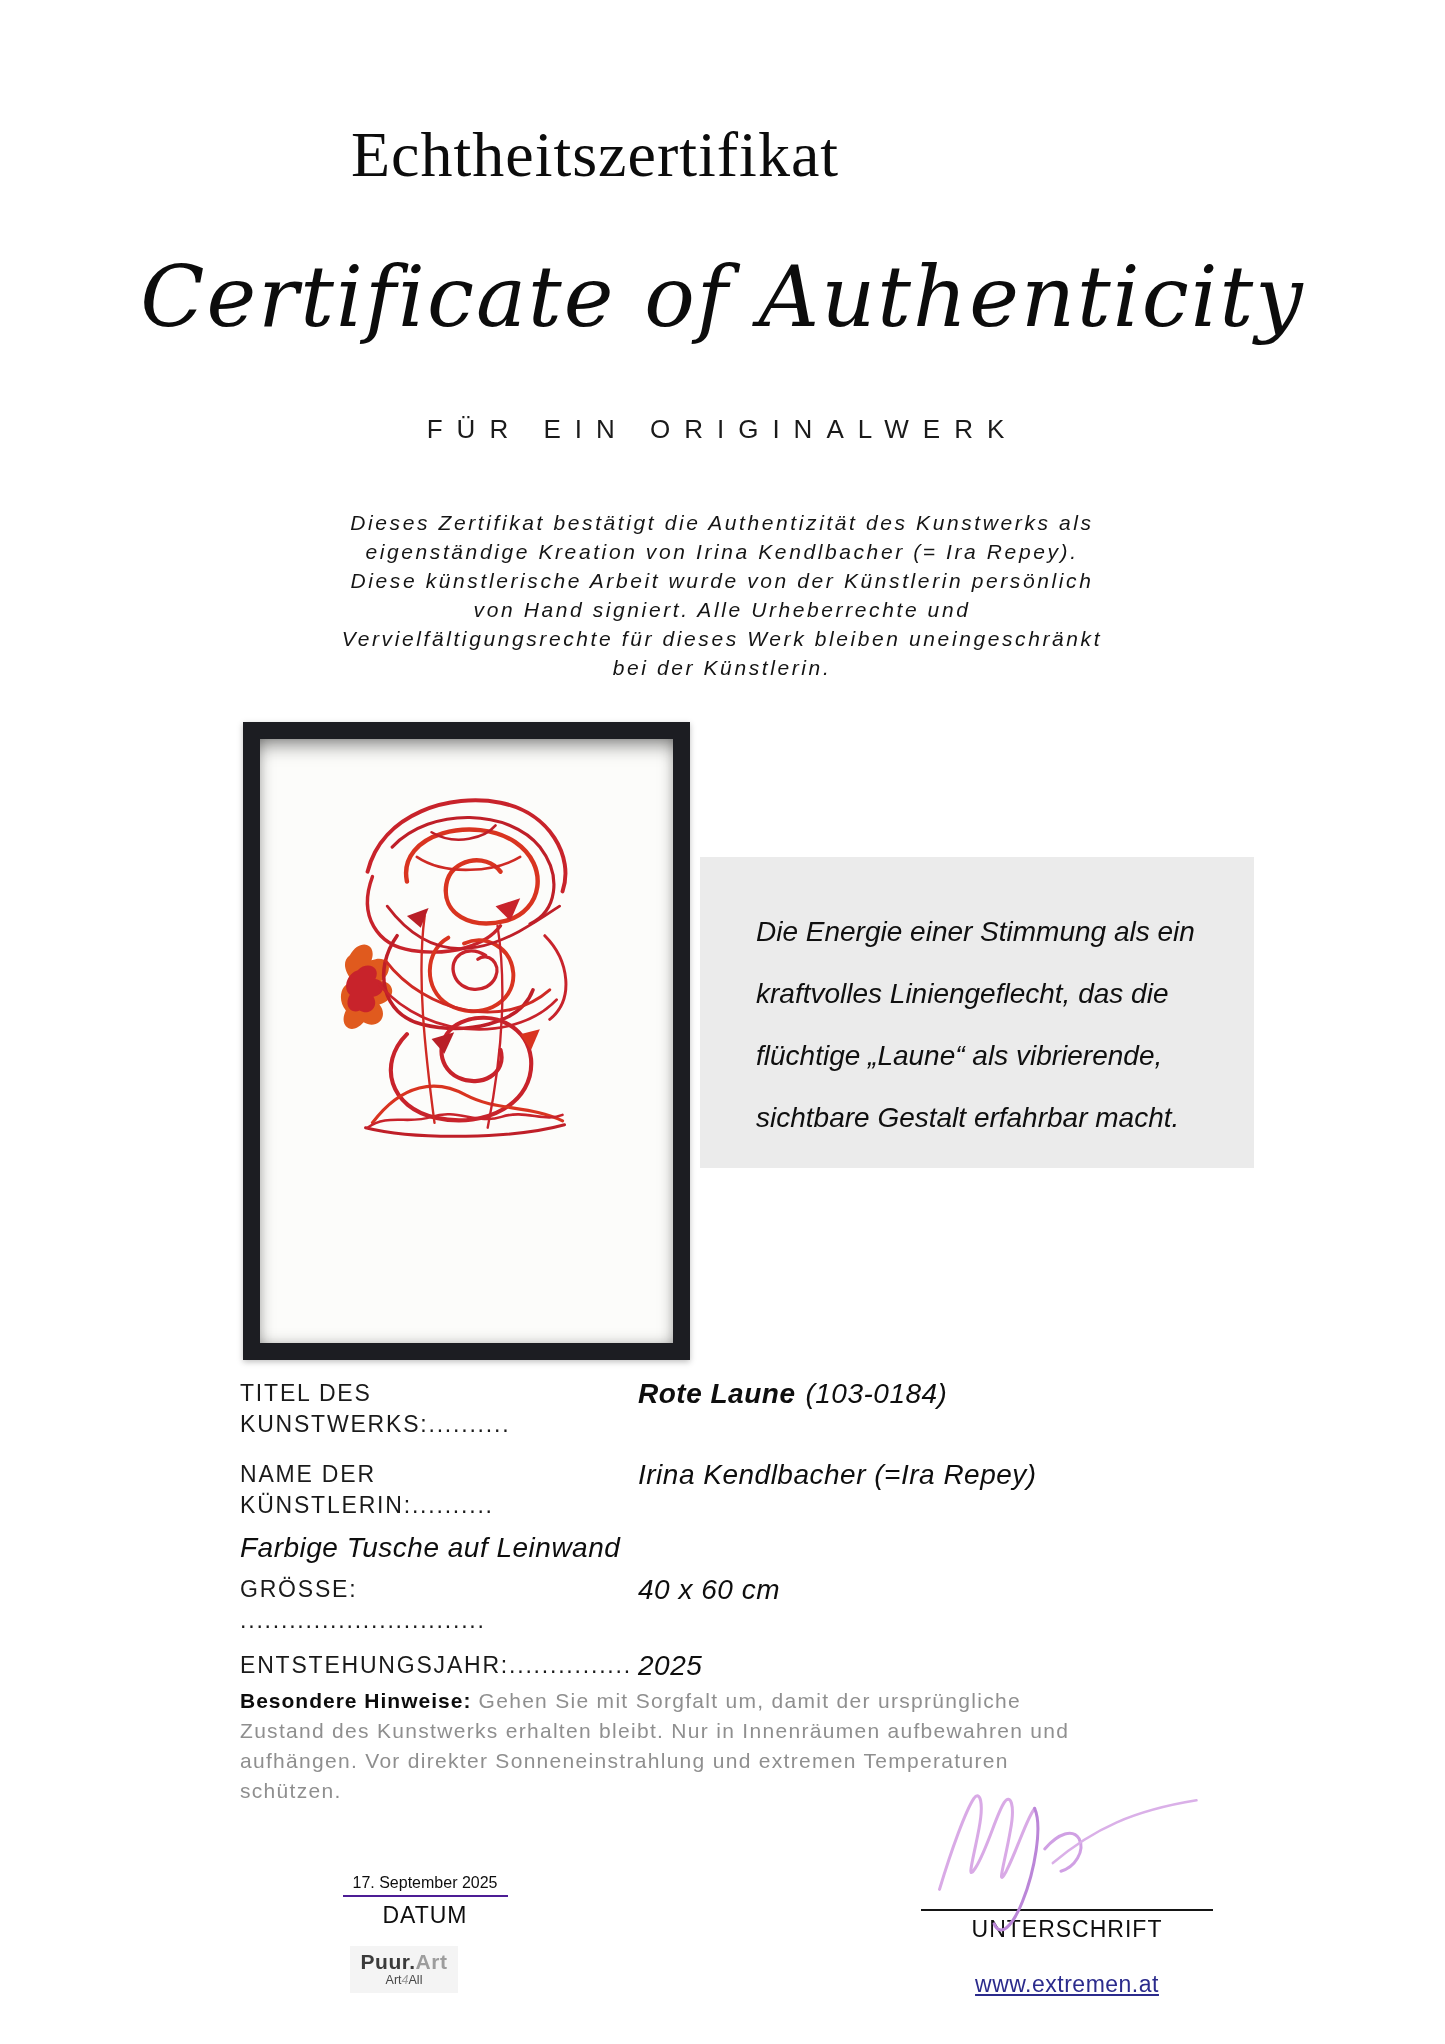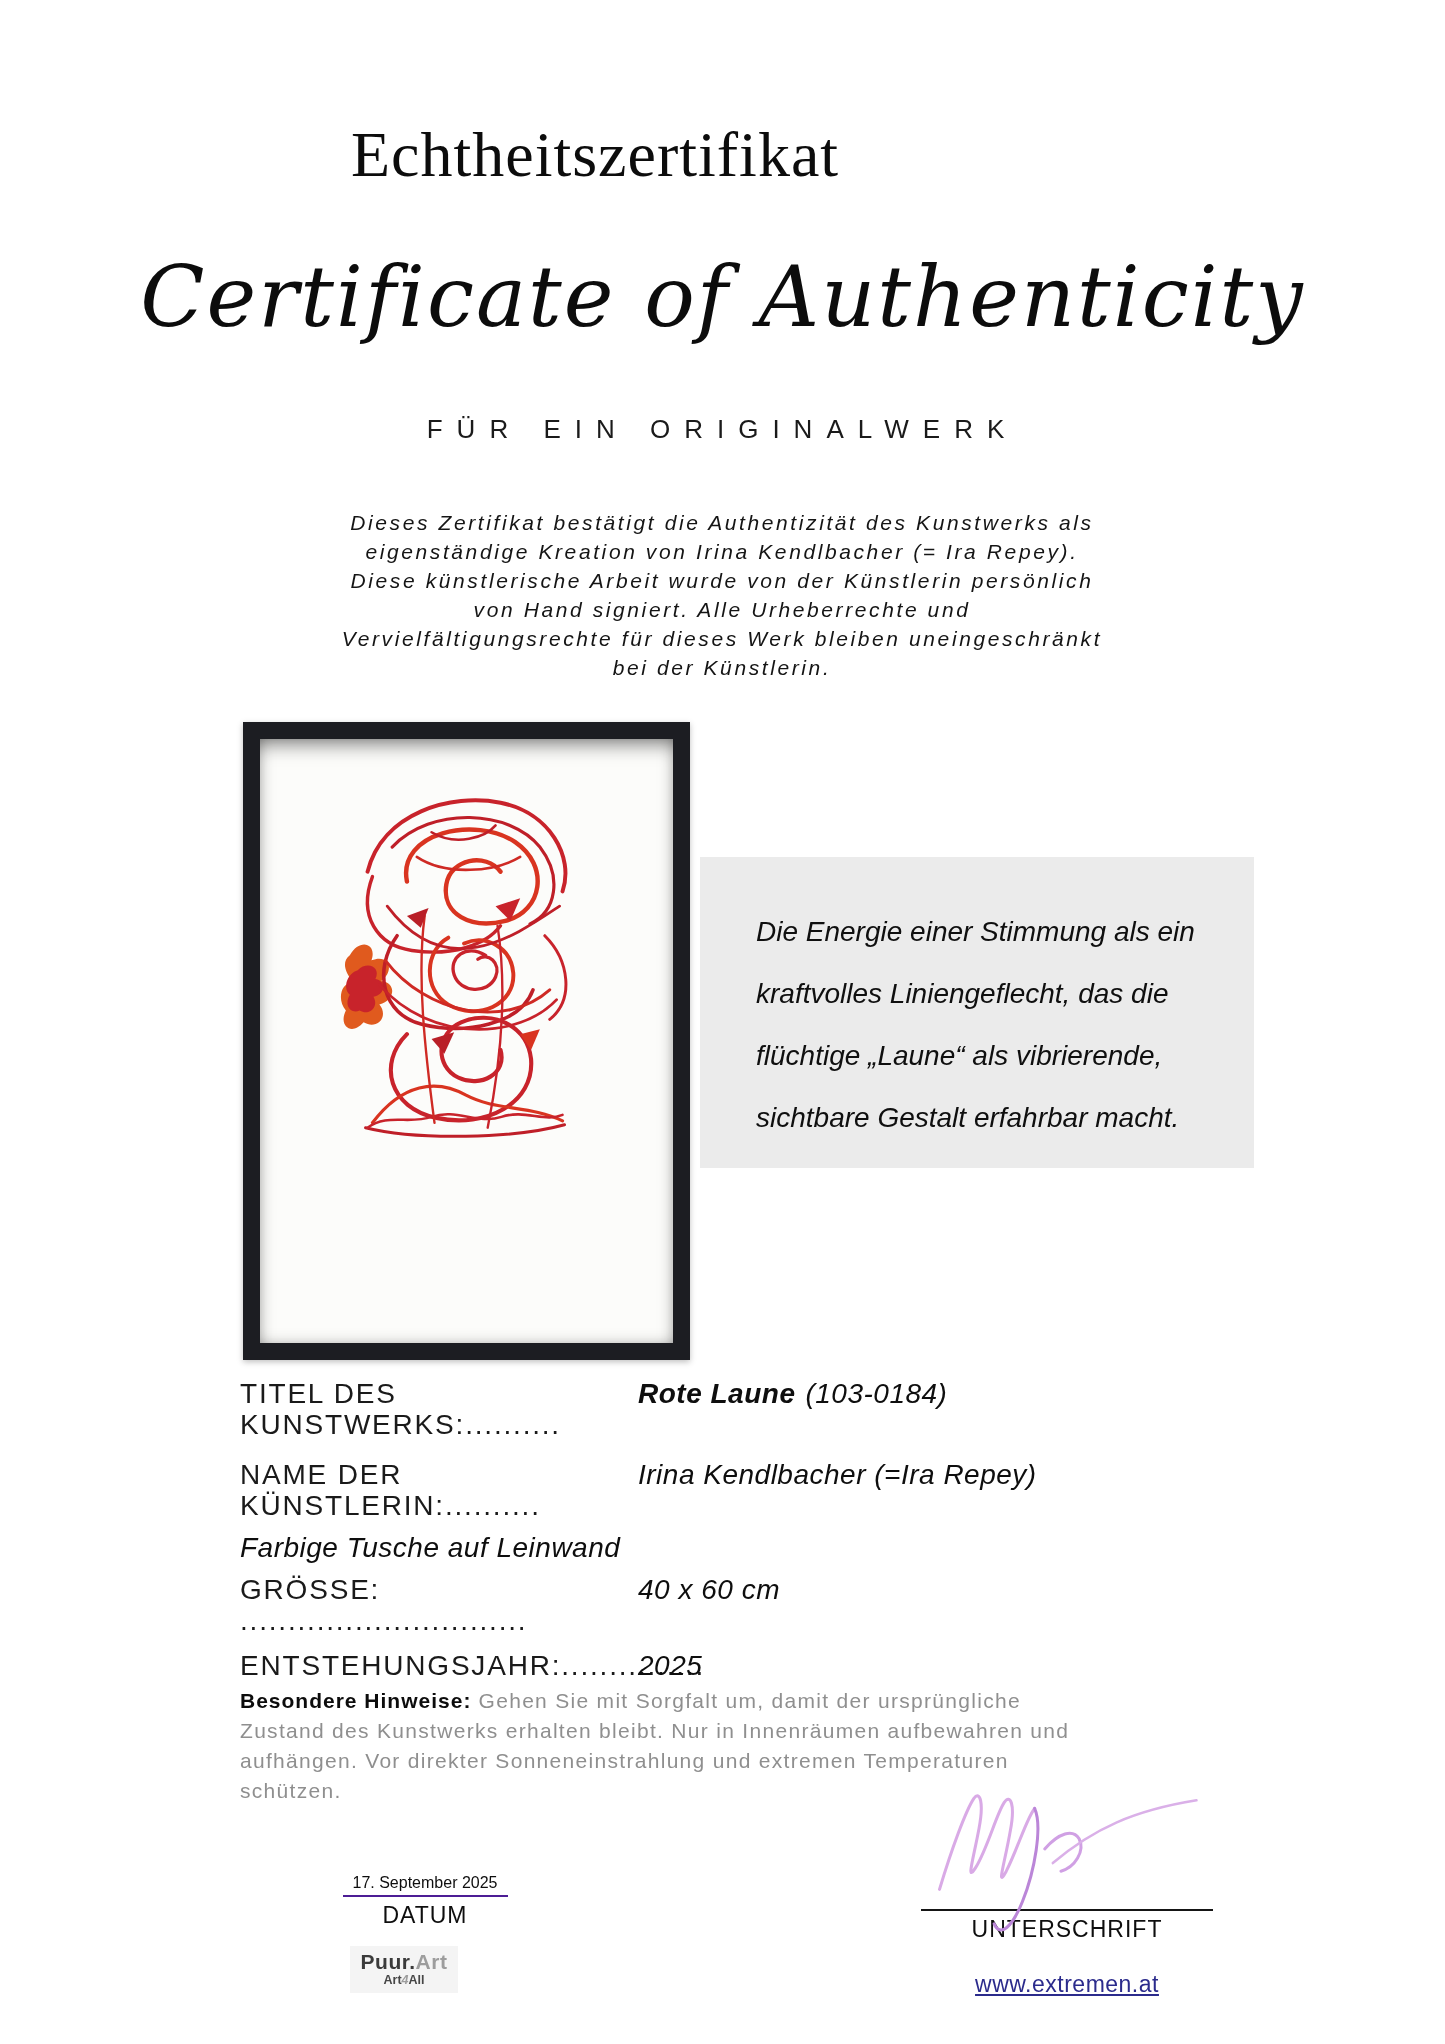--- a/index.html
+++ b/index.html
@@ -33,21 +33,21 @@
   .art-svg{position:absolute;left:19%;top:7%;width:62%;height:61%;}
 
   
   .descbox{left:700px;top:857px;width:554px;height:311px;background:#ebebeb;}
   .desctext{position:absolute;left:56px;top:44px;right:30px;
     font-size:28px;font-style:italic;line-height:62px;color:#0f0f0f;}
 
   
   .details{left:240px;top:1378px;width:1020px;}
   .drow{display:flex;align-items:flex-start;}
-  .dlabel{width:398px;font-size:28px;letter-spacing:1.8px;line-height:31px;
+  .dlabel{width:398px;font-size:23px;letter-spacing:1.8px;line-height:31px;
     color:#1a1a1a;}
   .dvalue{flex:1;font-size:28px;font-style:italic;letter-spacing:.5px;
     line-height:32px;color:#0e0e0e;}
   .vb{font-weight:bold;margin-right:10px;}
   .mb1{margin-bottom:19px;}.mb2{margin-bottom:11px;}.mb3{margin-bottom:10px;}
   .mb4{margin-bottom:14px;}
 
   
   .notes{left:240px;top:1686px;width:848px;font-size:21px;
     letter-spacing:1.3px;line-height:30px;color:#8f8f8f;}
@@ -56,21 +56,21 @@
   
   .dateblock{left:283px;top:1874px;width:284px;text-align:center;}
   .dateval{display:inline-block;font-size:16px;color:#0e0e0e;
     padding:0 10px 3px 10px;border-bottom:2px solid #4c1d95;}
   .datelabel{font-size:23px;color:#0e0e0e;margin-top:5px;letter-spacing:1px;}
 
   .logo{left:350px;top:1946px;width:104px;text-align:center;
     background:#f4f4f4;padding:5px 2px 6px 2px;}
   .logo-main{font-size:21px;font-weight:bold;letter-spacing:.5px;line-height:22px;}
   .logo-p1{color:#3b3b3b;}.logo-p2{color:#9d9d9d;}
-  .logo-sub{font-size:12.5px;font-weight:bold;line-height:14px;}
+  .logo-sub{font-size:12.5px;font-weight:normal;line-height:14px;}
   .logo-s1,.logo-s3{color:#474747;}.logo-s2{color:#9d9d9d;font-style:italic;}
 
   .sig-svg{left:930px;top:1770px;width:276px;height:172px;z-index:3;}
   .sigline{left:921px;top:1909px;width:292px;border-top:2px solid #151515;height:0;}
   .siglabel{left:921px;top:1916px;width:292px;text-align:center;
     font-size:23px;letter-spacing:1px;color:#0e0e0e;}
   .website{left:900px;top:1971px;width:334px;text-align:center;}
   .website a{font-size:23px;color:#2b2b8c;text-decoration:underline;
     letter-spacing:.5px;cursor:pointer;}
 </style>

